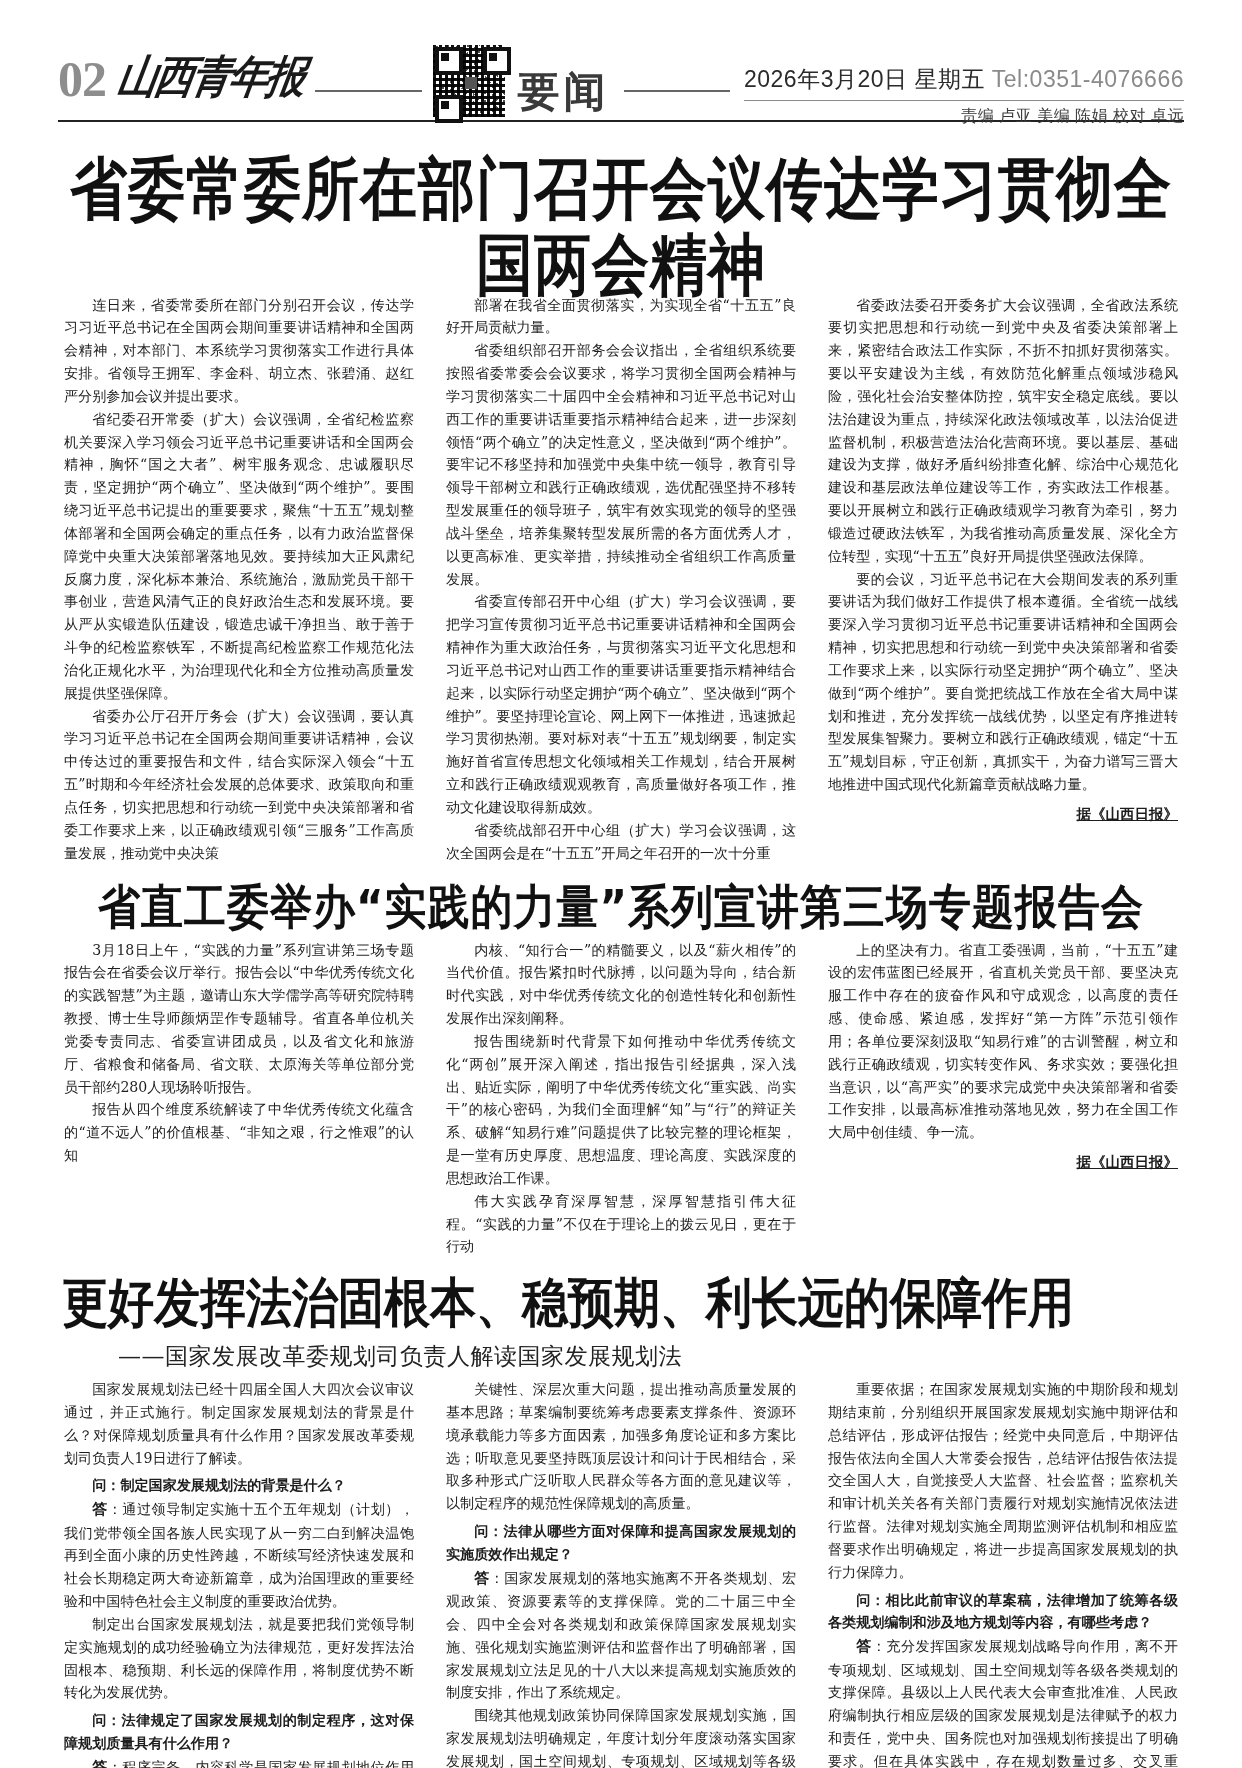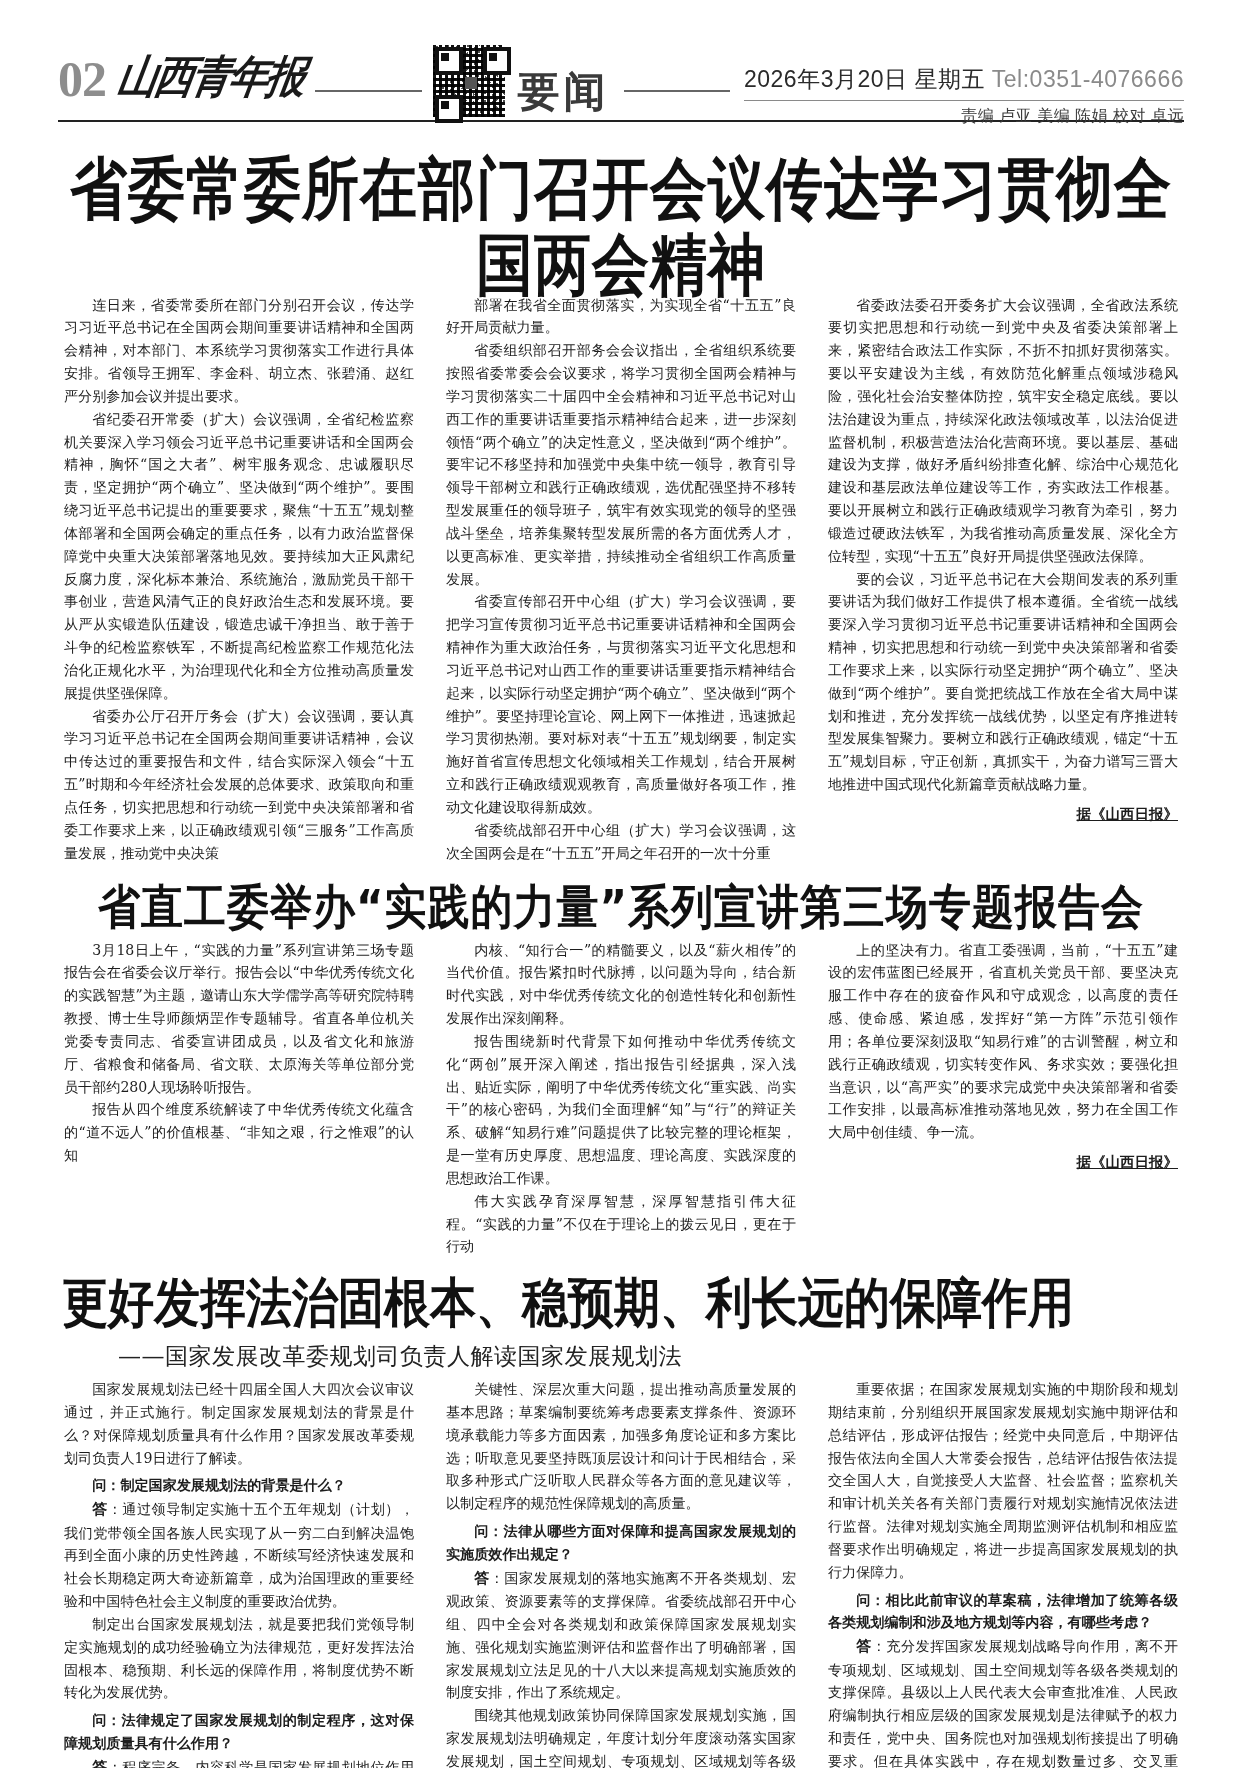--- a/index.html
+++ b/index.html
@@ -196,21 +196,21 @@
         <p class="a"><span class="lbl">答</span><span>：通过领导制定实施十五个五年规划（计划），我们党带领全国各族人民实现了从一穷二白到解决温饱再到全面小康的历史性跨越，不断续写经济快速发展和社会长期稳定两大奇迹新篇章，成为治国理政的重要经验和中国特色社会主义制度的重要政治优势。</span></p>
         <p>制定出台国家发展规划法，就是要把我们党领导制定实施规划的成功经验确立为法律规范，更好发挥法治固根本、稳预期、利长远的保障作用，将制度优势不断转化为发展优势。</p>
         <p class="q"><span class="lbl">问</span><span>：法律规定了国家发展规划的制定程序，这对保障规划质量具有什么作用？</span></p>
         <p class="a"><span class="lbl">答</span><span>：程序完备、内容科学是国家发展规划地位作用充分彰显的关键保障和支撑。在70多年的探索实践中，我国形成了在党中央集中统一领导下、社会经济环境更加与多领域、国务院编制规划纲要、全国人民代表大会审查批准后公布实施的制度安排、规划的前期研究、草案编制、听取意见、衔接论证、审议和审查批准等程序已成熟定型。</span></p>
 
       </div>
 
       <div class="col">
         <p>关键性、深层次重大问题，提出推动高质量发展的基本思路；草案编制要统筹考虑要素支撑条件、资源环境承载能力等多方面因素，加强多角度论证和多方案比选；听取意见要坚持既顶层设计和问计于民相结合，采取多种形式广泛听取人民群众等各方面的意见建议等，以制定程序的规范性保障规划的高质量。</p>
         <p class="q"><span class="lbl">问</span><span>：法律从哪些方面对保障和提高国家发展规划的实施质效作出规定？</span></p>
-        <p class="a"><span class="lbl">答</span><span>：国家发展规划的落地实施离不开各类规划、宏观政策、资源要素等的支撑保障。省委统战部召开中心组、四中全会对各类规划和政策保障国家发展规划实施、强化规划实施监测评估和监督作出了明确部署，国家发展规划立法足见的十八大以来提高规划实施质效的制度安排，作出了系统规定。</span></p>
+        <p class="a"><span class="lbl">答</span><span>：国家发展规划的落地实施离不开各类规划、宏观政策、资源要素等的支撑保障。党的二十届三中全会、四中全会对各类规划和政策保障国家发展规划实施、强化规划实施监测评估和监督作出了明确部署，国家发展规划立法足见的十八大以来提高规划实施质效的制度安排，作出了系统规定。</span></p>
         <p>围绕其他规划政策协同保障国家发展规划实施，国家发展规划法明确规定，年度计划分年度滚动落实国家发展规划，国土空间规划、专项规划、区域规划等各级各类规划落实国家发展规划，财政、金融等各类政策服从和服务于国家发展规划，中央财政资金等资金等优先保障国家发展规划确定的重大战略任务、重大政策举措，重大工程项目，进一步强化了对各方面支撑规划实施的刚性约束，将有效推动规划确定的目标任务落实落地。</p>
 
       </div>
 
       <div class="col">
         <p>重要依据；在国家发展规划实施的中期阶段和规划期结束前，分别组织开展国家发展规划实施中期评估和总结评估，形成评估报告；经党中央同意后，中期评估报告依法向全国人大常委会报告，总结评估报告依法提交全国人大，自觉接受人大监督、社会监督；监察机关和审计机关关各有关部门责履行对规划实施情况依法进行监督。法律对规划实施全周期监测评估机制和相应监督要求作出明确规定，将进一步提高国家发展规划的执行力保障力。</p>
         <p class="q"><span class="lbl">问</span><span>：相比此前审议的草案稿，法律增加了统筹各级各类规划编制和涉及地方规划等内容，有哪些考虑？</span></p>
         <p class="a"><span class="lbl">答</span><span>：充分发挥国家发展规划战略导向作用，离不开专项规划、区域规划、国土空间规划等各级各类规划的支撑保障。县级以上人民代表大会审查批准准、人民政府编制执行相应层级的国家发展规划是法律赋予的权力和责任，党中央、国务院也对加强规划衔接提出了明确要求。但在具体实践中，存在规划数量过多、交叉重叠、交叉重叠等问题还一定程度存在，不仅影响了规划质效，也加重了基层负担。</span></p>
 
       </div>

